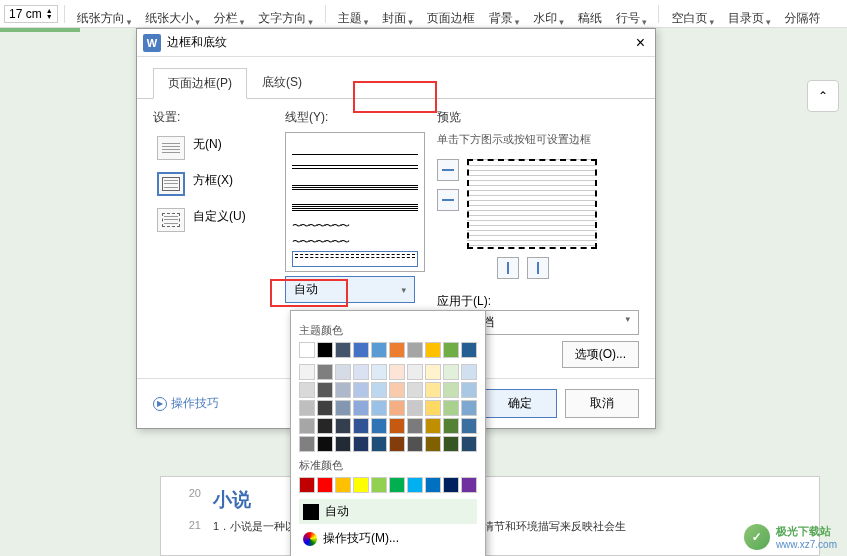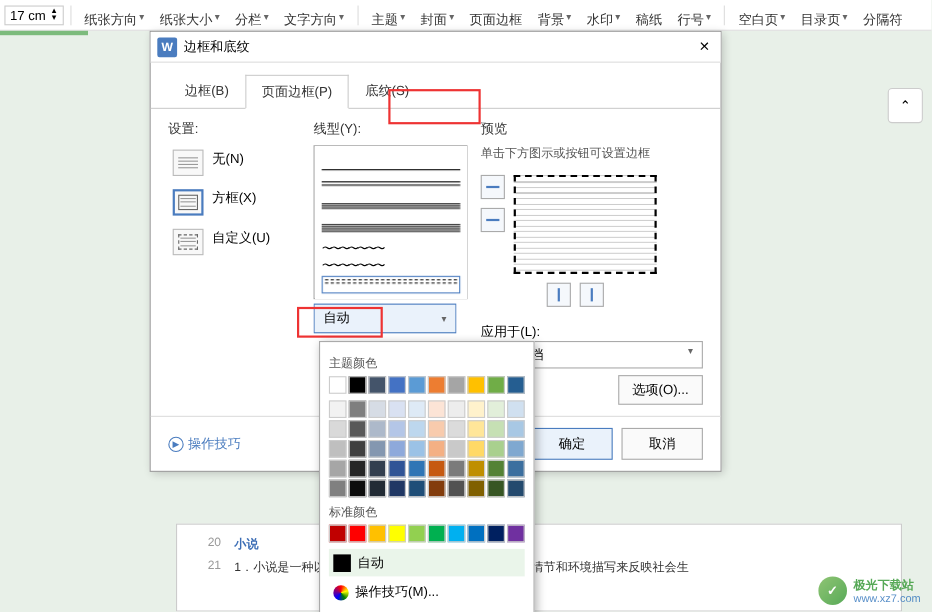--- a/index.html
+++ b/index.html
@@ -1,18 +1,18 @@
 <!DOCTYPE html>
 <html><head>
 <meta charset="utf-8">
 <style>
 * { box-sizing: border-box; margin: 0; padding: 0; font-family: "Microsoft YaHei", sans-serif; }
 body { background: #e8f0e8; width: 847px; height: 556px; overflow: hidden; position: relative; font-size: 12px; }
 .toolbar { background: #fff; height: 28px; display: flex; align-items: center; padding: 0 4px; border-bottom: 1px solid #ddd; gap: 2px; }
-.toolbar-item { padding: 2px 6px; color: #333; cursor: pointer; display: flex; align-items: flex-start; gap: 2px; margin-top: 10px; }
+.toolbar-item { padding: 2px 6px; color: #333; cursor: pointer; display: flex; align-items: flex-end; gap: 2px; margin-top: 10px; }
 .toolbar-sep { width: 1px; height: 18px; background: #ddd; margin: 0 4px; }
 .dropdown-arrow { font-size: 9px; color: #666; }
 .spinner { display: flex; align-items: center; border: 1px solid #ccc; padding: 1px 4px; }
 .spinner-btns { display: flex; flex-direction: column; margin-left: 4px; }
 .spinner-btn { font-size: 7px; line-height: 6px; cursor: pointer; }
 .progress-bar { height: 4px; background: #7cbb7c; width: 80px; position: absolute; top: 28px; left: 0; }
 .dialog { position: absolute; top: 28px; left: 136px; width: 520px; background: #fff; border: 1px solid #999; box-shadow: 2px 2px 8px rgba(0,0,0,0.2); }
 .dialog-title { background: #fff; height: 28px; display: flex; align-items: center; padding: 0 6px; border-bottom: 1px solid #ddd; }
 .dialog-icon { width: 18px; height: 18px; background: #4a7cbf; color: #fff; display: flex; align-items: center; justify-content: center; font-weight: bold; font-size: 11px; border-radius: 2px; margin-right: 6px; }
 .dialog-close { margin-left: auto; font-size: 16px; cursor: pointer; padding: 0 4px; }
@@ -68,21 +68,21 @@
 .more-colors { display: flex; align-items: center; gap: 6px; padding: 4px; cursor: pointer; margin-top: 2px; }
 .palette-icon { width: 14px; height: 14px; border-radius: 50%; background: conic-gradient(red,yellow,green,blue,purple,red); }
 .right-panel { position: absolute; right: 8px; top: 80px; display: flex; flex-direction: column; gap: 10px; }
 .rp-btn { width: 32px; height: 32px; border: 1px solid #ccc; border-radius: 4px; background: #fff; display: flex; align-items: center; justify-content: center; cursor: pointer; }
 .rp-btn.wide { width: auto; padding: 0 10px; display: flex; gap: 6px; background: #5b8fd1; color: #fff; border: none; }
 .rp-icon { width: 18px; height: 18px; }
 .doc-bg { position: absolute; bottom: 0; left: 160px; right: 27px; height: 80px; background: #fff; padding: 10px 20px; border: 1px solid #ccc; }
 .doc-line { display: flex; gap: 12px; margin-bottom: 6px; font-size: 11px; }
 .line-num { color: #999; width: 20px; text-align: right; }
 .doc-text { color: #333; }
-.doc-text.blue { color: #3b6db5; font-weight: bold; font-size: 11px; text-align: center; }
+.doc-text.blue { color: #3b6db5; font-weight: bold; font-size: 19px; text-align: center; }
 .watermark { position: absolute; bottom: 6px; right: 10px; display: flex; align-items: center; gap: 6px; opacity: 0.85; }
 .wm-logo { width: 26px; height: 26px; border-radius: 50%; background: linear-gradient(135deg,#7cbb5c,#3b9b3b); display: flex; align-items: center; justify-content: center; color: #fff; font-weight: bold; }
 .wm-text { display: flex; flex-direction: column; font-size: 11px; }
 .wm-text .cn { color: #3b9b3b; font-weight: bold; }
 .wm-text .url { color: #3b7bbf; font-size: 10px; }
 </style>
 </head>
 <body>
 
 <div class="toolbar">
@@ -164,21 +164,20 @@
     </div>
 </div>
 
 <div class="dialog">
   <div class="dialog-title">
     <div class="dialog-icon">W</div>
     <span>边框和底纹</span>
     <span class="dialog-close">×</span>
   </div>
   <div class="tabs">
-    <div class="tab">边框(B)</div>
     <div class="tab active">页面边框(P)</div>
     <div class="tab">底纹(S)</div>
   </div>
   <div class="red-box" style="top:52px;left:216px;width:84px;height:32px"></div>
 
   <div class="dialog-body">
     <div class="settings-col">
       <div class="section-label">设置:</div>
       <div class="setting-opt">
         <div class="setting-icon">

